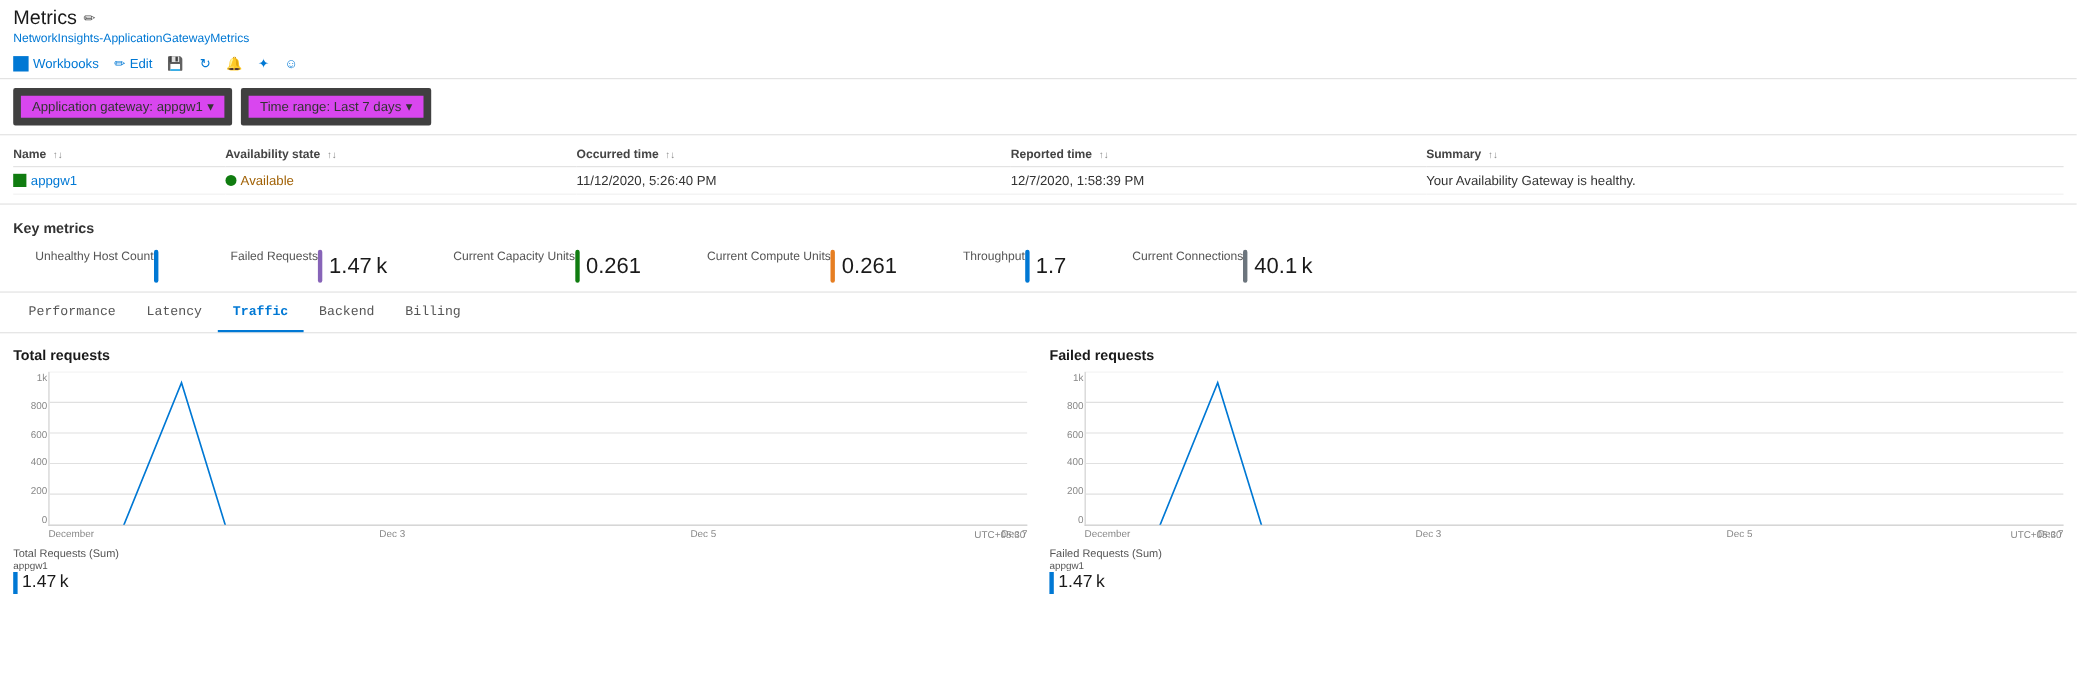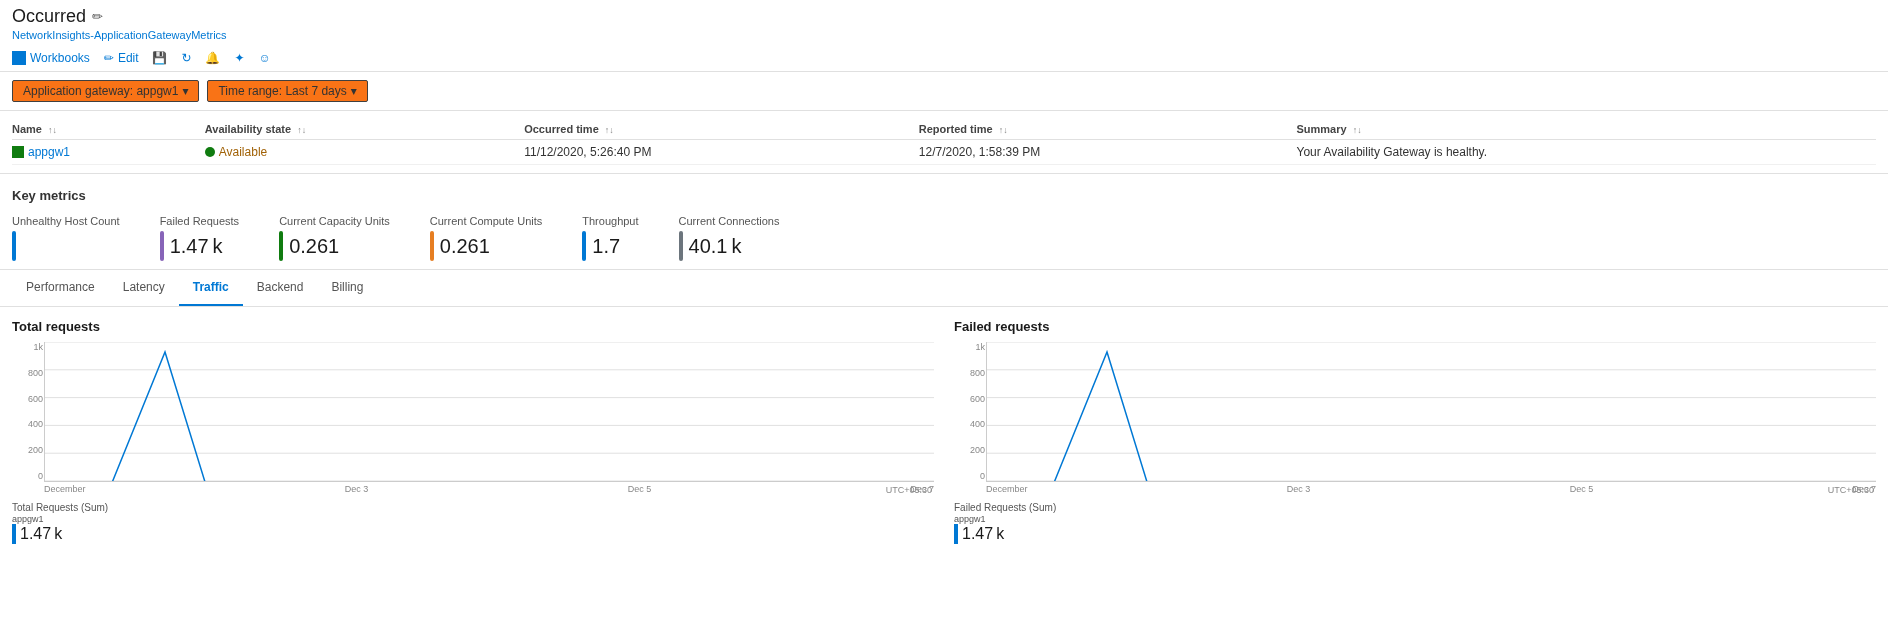--- a/index.html
+++ b/index.html
@@ -7,64 +7,64 @@
 
     .top-bar { padding: 6px 12px 0 12px; border-bottom: 1px solid #e0e0e0; }
     .page-title-row { display: flex; align-items: center; gap: 6px; margin-bottom: 2px; }
     .page-title { font-size: 18px; font-weight: 300; color: #1a1a1a; }
     .breadcrumb { font-size: 11px; color: #0078d4; margin-bottom: 4px; }
     .toolbar { display: flex; align-items: center; gap: 14px; padding: 6px 0; }
     .toolbar-item { display: flex; align-items: center; gap: 4px; cursor: pointer; color: #0078d4; font-size: 12px; }
     .workbooks-icon { width: 14px; height: 14px; background: #0078d4; display: inline-block; }
 
     .filter-bar { padding: 8px 12px; display: flex; gap: 8px; border-bottom: 1px solid #e0e0e0; }
-    .filter-pill { border: 1px solid #404040; border-radius: 2px; padding: 3px 10px; font-size: 12px; cursor: pointer; display: flex; align-items: center; gap: 4px; background: #f97316; }
+    .filter-pill { border: 7px solid #404040; border-radius: 2px; padding: 3px 10px; font-size: 12px; cursor: pointer; display: flex; align-items: center; gap: 4px; background: #d946ef; }
 
     .table-section { padding: 8px 12px; border-bottom: 1px solid #e0e0e0; }
     .data-table { width: 100%; border-collapse: collapse; }
     .data-table th { font-size: 11px; font-weight: 600; color: #444; text-align: left; padding: 4px 8px 4px 0; border-bottom: 1px solid #e0e0e0; white-space: nowrap; }
     .data-table td { font-size: 12px; padding: 5px 8px 5px 0; border-bottom: 1px solid #f0f0f0; vertical-align: middle; }
     .sort-icon { font-size: 9px; color: #888; margin-left: 3px; }
     .status-available { color: #a16207; display: flex; align-items: center; gap: 4px; }
     .status-dot { width: 10px; height: 10px; background: #107c10; border-radius: 50%; display: inline-block; }
     .resource-link { color: #0078d4; display: flex; align-items: center; gap: 4px; }
     .resource-icon { width: 12px; height: 12px; background: #107c10; display: inline-block; }
 
     .key-metrics { padding: 14px 12px 8px 12px; border-bottom: 1px solid #e0e0e0; }
     .key-metrics-title { font-size: 13px; font-weight: 600; color: #333; margin-bottom: 12px; }
     .metrics-row { display: flex; gap: 40px; align-items: flex-start; }
-    .metric-item { display: flex; flex-direction: column; }
+    .metric-item { display: flex; flex-direction: row; margin-left: 20px; }
     .metric-label { font-size: 11px; color: #555; margin-bottom: 4px; }
     .metric-value-row { display: flex; align-items: center; gap: 6px; }
     .metric-bar { width: 4px; height: 30px; border-radius: 2px; }
     .metric-value { font-size: 20px; font-weight: 300; color: #1a1a1a; }
 
     .tabs-section { padding: 0 12px; border-bottom: 1px solid #e0e0e0; }
-    .tabs { display: flex; gap: 0; }
+    .tabs { display: flex; gap: 0; font-family: Liberation Mono, monospace; }
     .tab { padding: 10px 14px; font-size: 12px; cursor: pointer; color: #555; border-bottom: 2px solid transparent; }
     .tab.active { color: #0078d4; border-bottom: 2px solid #0078d4; font-weight: 600; }
 
     .charts-section { padding: 12px; display: flex; gap: 20px; align-items: flex-end; }
     .chart-container { flex: 1; }
     .chart-title { font-size: 13px; font-weight: 600; margin-bottom: 8px; color: #1a1a1a; }
     .chart-area { position: relative; height: 140px; border-left: 1px solid #ccc; border-bottom: 1px solid #ccc; }
     .y-axis-labels { position: absolute; left: -28px; top: 0; height: 100%; display: flex; flex-direction: column; justify-content: space-between; font-size: 9px; color: #888; text-align: right; width: 26px; }
     .x-axis-labels { display: flex; justify-content: space-between; padding: 2px 0 0 0; font-size: 9px; color: #888; }
     .chart-legend { margin-top: 8px; }
     .legend-label { font-size: 10px; color: #555; }
     .legend-value { font-size: 15px; font-weight: 300; color: #1a1a1a; display: flex; align-items: center; gap: 4px; }
     .legend-bar { width: 4px; height: 20px; background: #0078d4; display: inline-block; }
     .utc-label { position: absolute; right: 2px; bottom: -14px; font-size: 9px; color: #888; }
   </style>
 </head>
 <body>
 
 <div class="top-bar">
   <div class="page-title-row">
-    <span class="page-title">Occurred</span>
+    <span class="page-title">Metrics</span>
     <span style="cursor:pointer; color:#555; font-size:13px;">✏</span>
   </div>
   <div class="breadcrumb">NetworkInsights-ApplicationGatewayMetrics</div>
   <div class="toolbar">
     <div class="toolbar-item">
       <span class="workbooks-icon"></span>
       <span>Workbooks</span>
     </div>
     <div class="toolbar-item">
       <span>✏</span>

